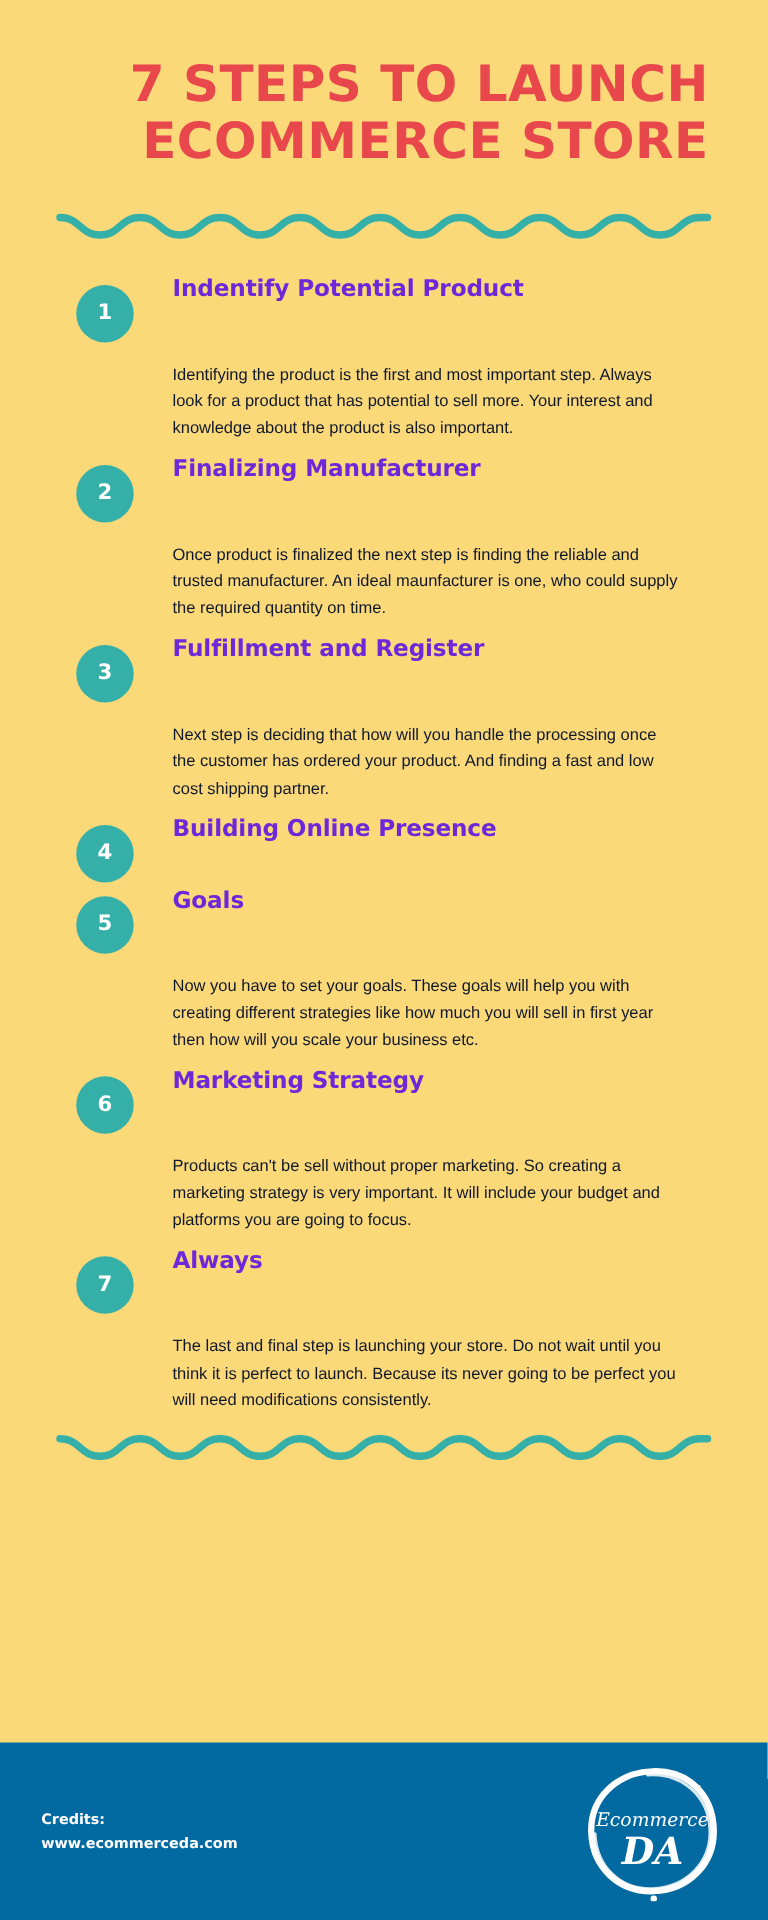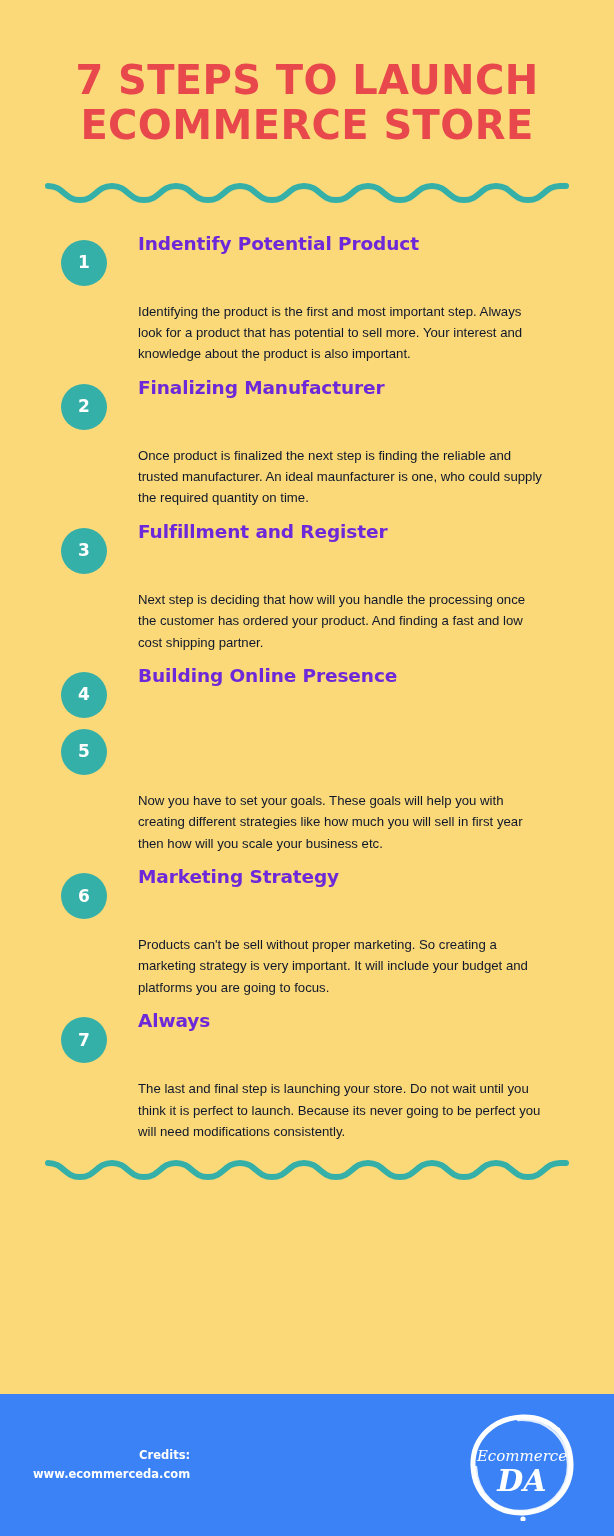--- a/index.html
+++ b/index.html
@@ -25,23 +25,23 @@
     display: flex;
     flex-direction: column;
   }
 
   
   .header {
     padding-top: 42px;
     flex: 0 0 auto;
   }
   .title {
-    margin: 16px;
+    margin: 4px;
     padding: 0 43px;
-    text-align: center;
+    text-align: right;
     color: #e8474c;
     font-family: "DejaVu Sans", sans-serif;
     font-weight: bold;
     font-size: 40px;
     line-height: 1.12;
     letter-spacing: 0.4px;
     text-transform: uppercase;
   }
   .title-line {
     display: block;
@@ -110,25 +110,24 @@
     color: #0f172a;
     font-family: "Liberation Sans", sans-serif;
     font-size: 13.2px;
     line-height: 1.62;
   }
 
   
   .footer {
     flex: 0 0 auto;
     height: 142px;
-    background: #3b82f6;
+    background: #0369a1;
     position: relative;
     display: flex;
     align-items: center;
-    text-align: right;
   }
   .credits {
     padding-left: 33px;
     color: #ffffff;
     font-family: "DejaVu Sans", sans-serif;
     font-weight: bold;
     font-size: 11.5px;
     line-height: 1.65;
   }
   .credits-line { display: block; }
@@ -208,20 +207,21 @@
     <div class="step">
       <div class="step-head">
         <div class="badge">4</div>
         <h2 class="step-title">Building Online Presence</h2>
       </div>
     </div>
 
     <div class="step">
       <div class="step-head">
         <div class="badge">5</div>
+        <h2 class="step-title">Goals</h2>
       </div>
       <p class="step-body">Now you have to set your goals. These goals will help you with creating different strategies like how much you will sell in first year then how will you scale your business etc.</p>
     </div>
 
     <div class="step">
       <div class="step-head">
         <div class="badge">6</div>
         <h2 class="step-title">Marketing Strategy</h2>
       </div>
       <p class="step-body">Products can't be sell without proper marketing. So creating a marketing strategy is very important. It will include your budget and platforms you are going to focus.</p>

